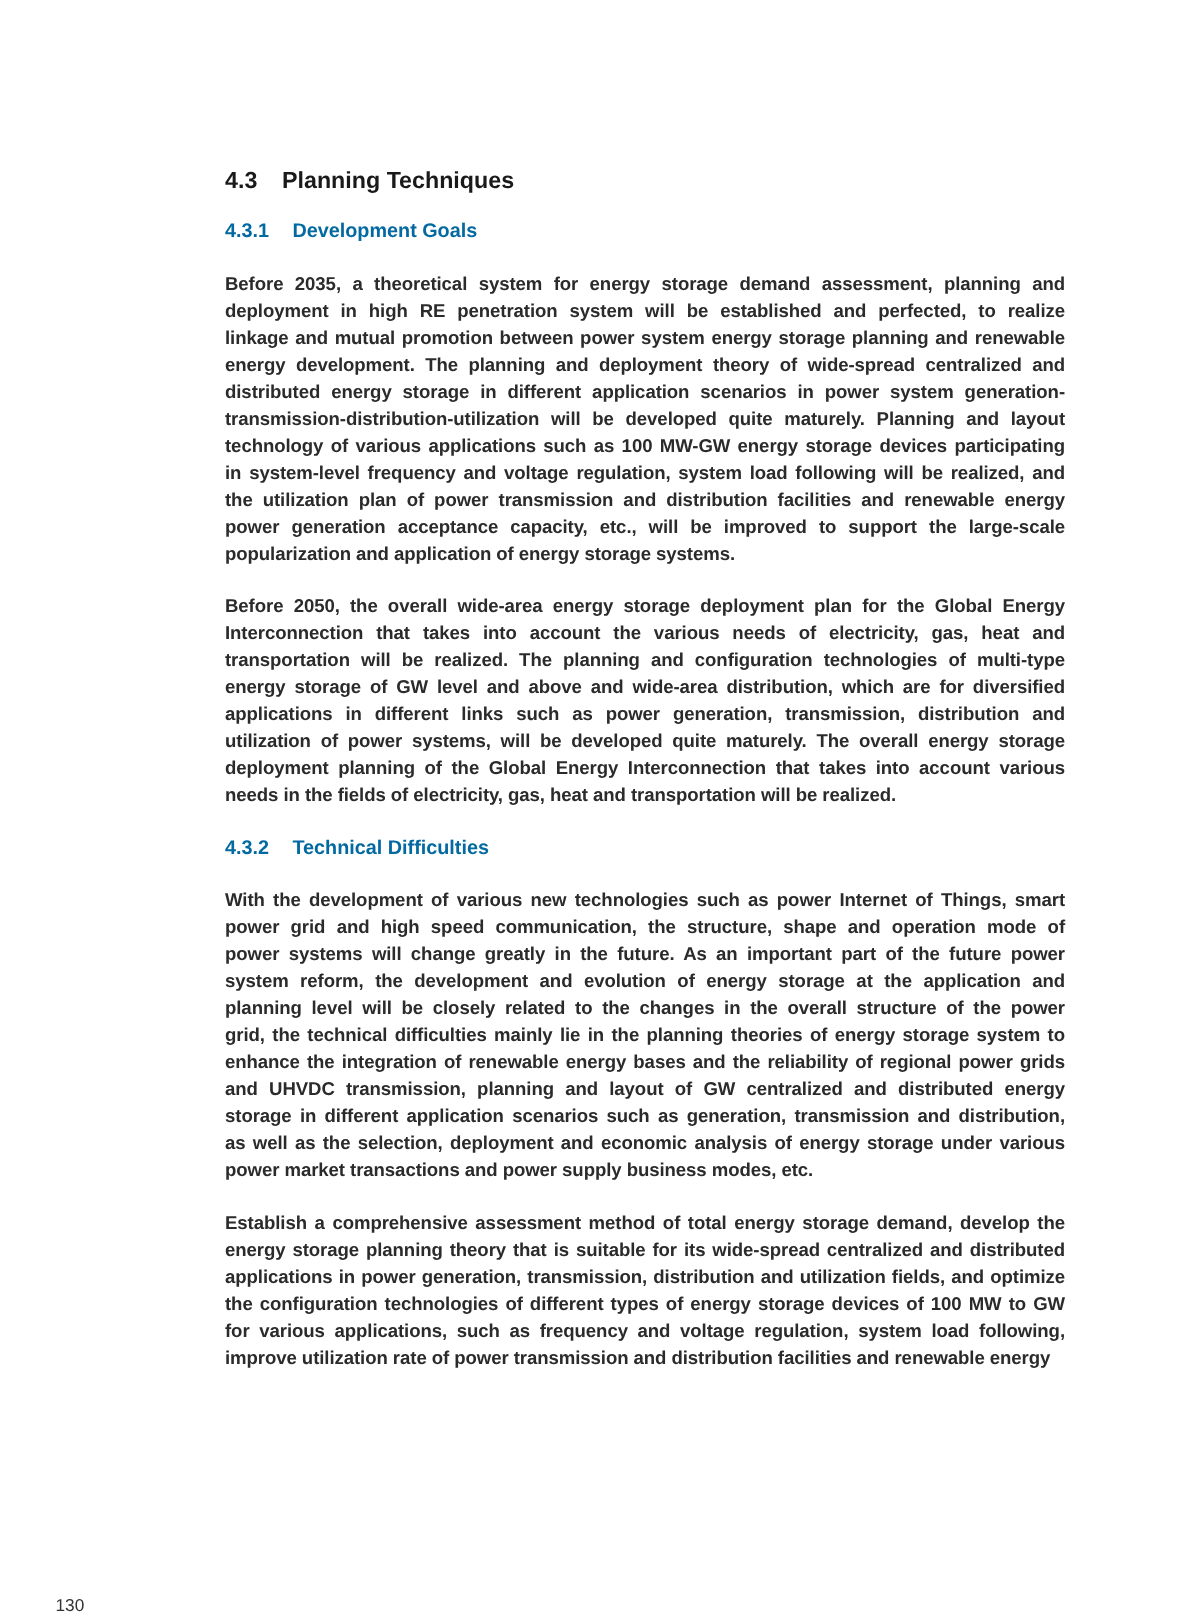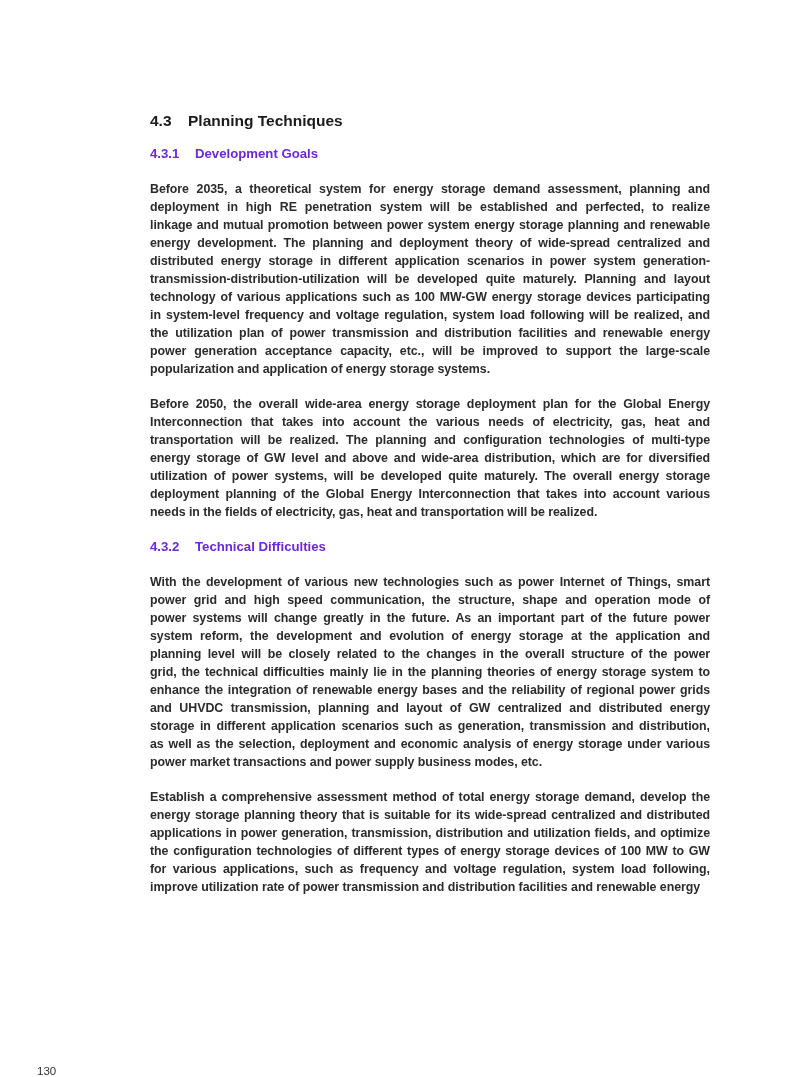--- a/index.html
+++ b/index.html
@@ -2,21 +2,21 @@
 <html><head>
   <meta charset="utf-8">
   <style>
     html, body { margin: 0; padding: 0; background: #ffffff; }
     body {
       width: 793px; height: 1077px; position: relative; overflow: hidden;
       font-family: "Liberation Sans", sans-serif; color: #231f20;
     }
     .content { position: absolute; left: 102px; top: 111px; width: 560px; margin-left: 48px; }
     .h2 { font-weight: bold; font-size: 15.5px; line-height: 20px; margin: 0 0 14px 0; color: #1a1a1a; }
-    .h3 { font-weight: bold; font-size: 13.2px; line-height: 18px; margin: 0 0 17px 0; color: #6d28d9; }
+    .h3 { font-weight: bold; font-size: 13.2px; line-height: 18px; margin: 0 0 17px 0; color: #0369a1; }
     .num { display: inline-block; }
     .h2 .num { width: 38px; }
     .h3 .num { width: 45px; }
     .para { margin: 0 0 17px 0; font-weight: bold; }
     .line {
       font-size: 12.4px; line-height: 18px; height: 18px;
       text-align: justify; text-align-last: justify;
       white-space: nowrap; overflow: visible; color: #2b2b2b;
       letter-spacing: -0.05px;
     }
@@ -45,20 +45,21 @@
           <div class="line">in system-level frequency and voltage regulation, system load following will be realized, and</div>
           <div class="line">the utilization plan of power transmission and distribution facilities and renewable energy</div>
           <div class="line">power generation acceptance capacity, etc., will be improved to support the large-scale</div>
           <div class="line last">popularization and application of energy storage systems.</div>
         </div>
         <div class="para">
           <div class="line">Before 2050, the overall wide-area energy storage deployment plan for the Global Energy</div>
           <div class="line">Interconnection that takes into account the various needs of electricity, gas, heat and</div>
           <div class="line">transportation will be realized. The planning and configuration technologies of multi-type</div>
           <div class="line">energy storage of GW level and above and wide-area distribution, which are for diversified</div>
+          <div class="line">applications in different links such as power generation, transmission, distribution and</div>
           <div class="line">utilization of power systems, will be developed quite maturely. The overall energy storage</div>
           <div class="line">deployment planning of the Global Energy Interconnection that takes into account various</div>
           <div class="line last">needs in the fields of electricity, gas, heat and transportation will be realized.</div>
         </div>
       </div>
       <div>
         <h3 class="h3"><span class="num">4.3.2</span><span>Technical Difficulties</span></h3>
         <div class="para">
           <div class="line">With the development of various new technologies such as power Internet of Things, smart</div>
           <div class="line">power grid and high speed communication, the structure, shape and operation mode of</div>

